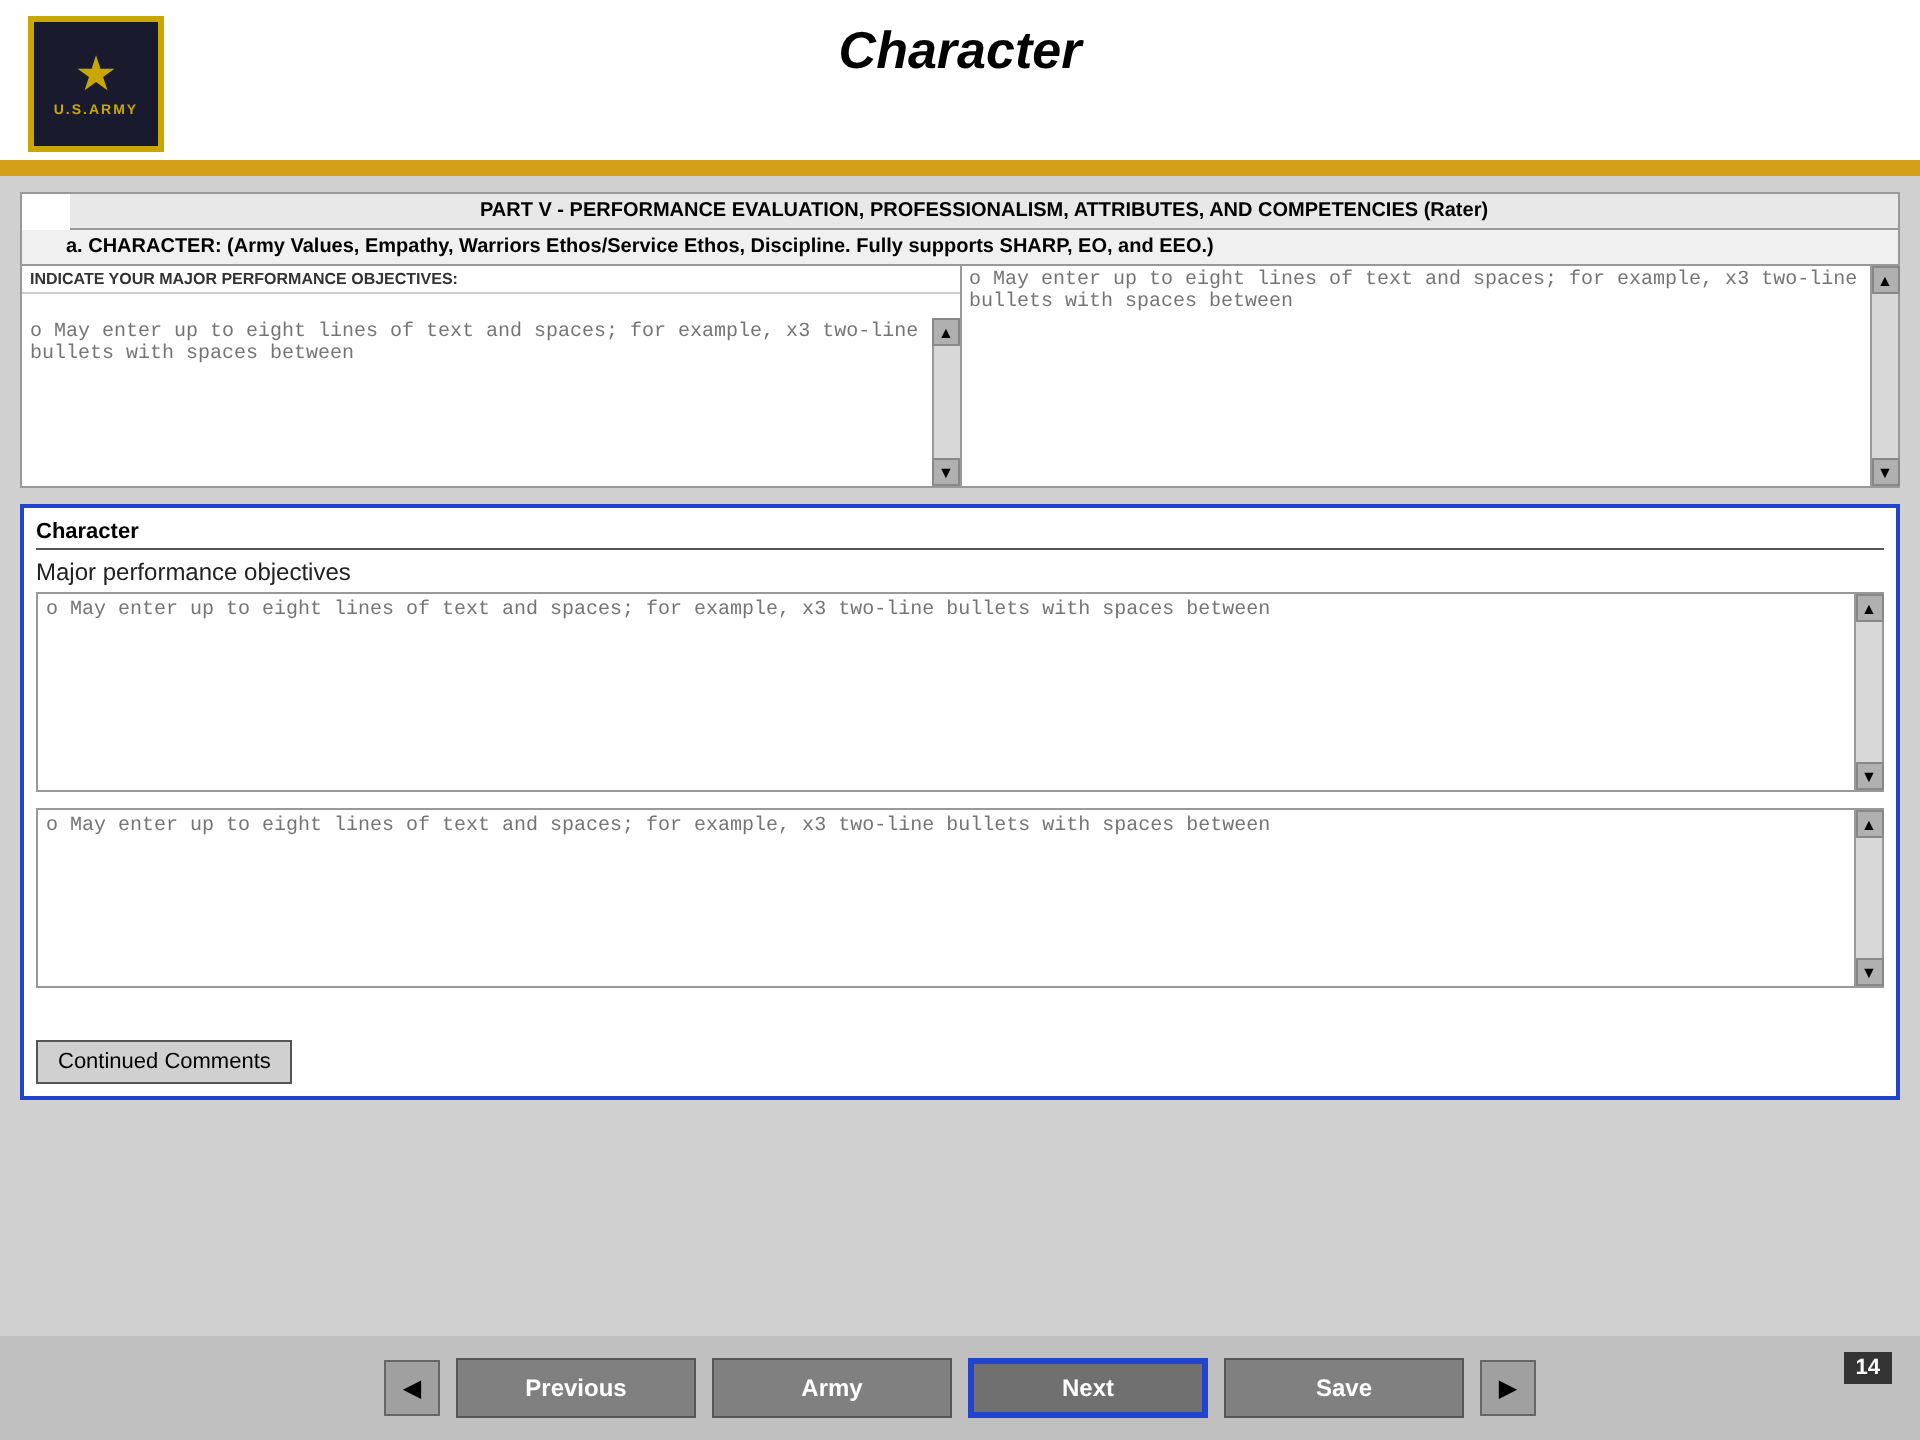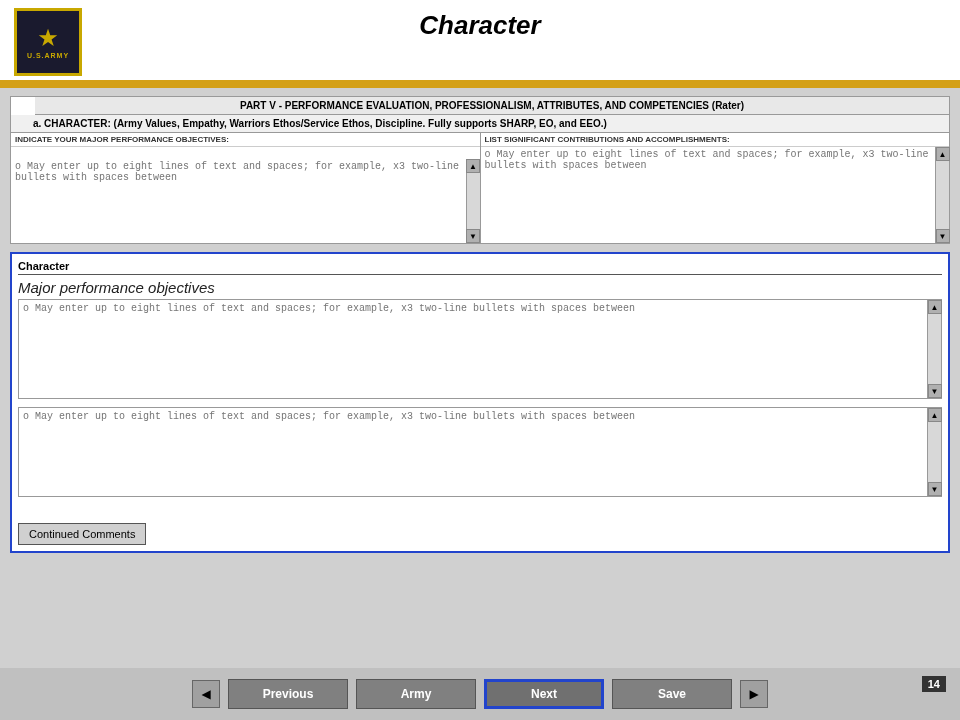--- a/index.html
+++ b/index.html
@@ -167,24 +167,23 @@
       margin-bottom: 8px;
     }
     .panel-title {
       font-size: 11px;
       font-weight: bold;
       border-bottom: 1px solid #555;
       margin-bottom: 4px;
       padding-bottom: 2px;
     }
     .panel-field-label {
-      font-size: 15px;
+      font-size: 12px;
       margin-bottom: 3px;
       color: #222;
-      font-style: italic;
     }
     .panel-textarea-wrap {
       position: relative;
       display: flex;
       height: 100px;
       border: 1px solid #999;
       margin-bottom: 8px;
     }
     .panel-textarea-wrap textarea {
       flex: 1;
@@ -284,21 +283,20 @@
         <div class="form-col-textarea">
           <textarea placeholder="o May enter up to eight lines of text and spaces; for example, x3 two-line bullets with spaces between" style=""></textarea>
           <div class="scroll-bar-mock">
             <div class="scroll-arrow">▲</div>
             <div class="scroll-track"></div>
             <div class="scroll-arrow">▼</div>
           </div>
         </div>
       </div>
       <div class="form-col">
-        <div class="form-col-label">LIST SIGNIFICANT CONTRIBUTIONS AND ACCOMPLISHMENTS:</div>
         <div class="form-col-textarea">
           <textarea placeholder="o May enter up to eight lines of text and spaces; for example, x3 two-line bullets with spaces between" style=""></textarea>
           <div class="scroll-bar-mock">
             <div class="scroll-arrow">▲</div>
             <div class="scroll-track"></div>
             <div class="scroll-arrow">▼</div>
           </div>
         </div>
       </div>
     </div>

